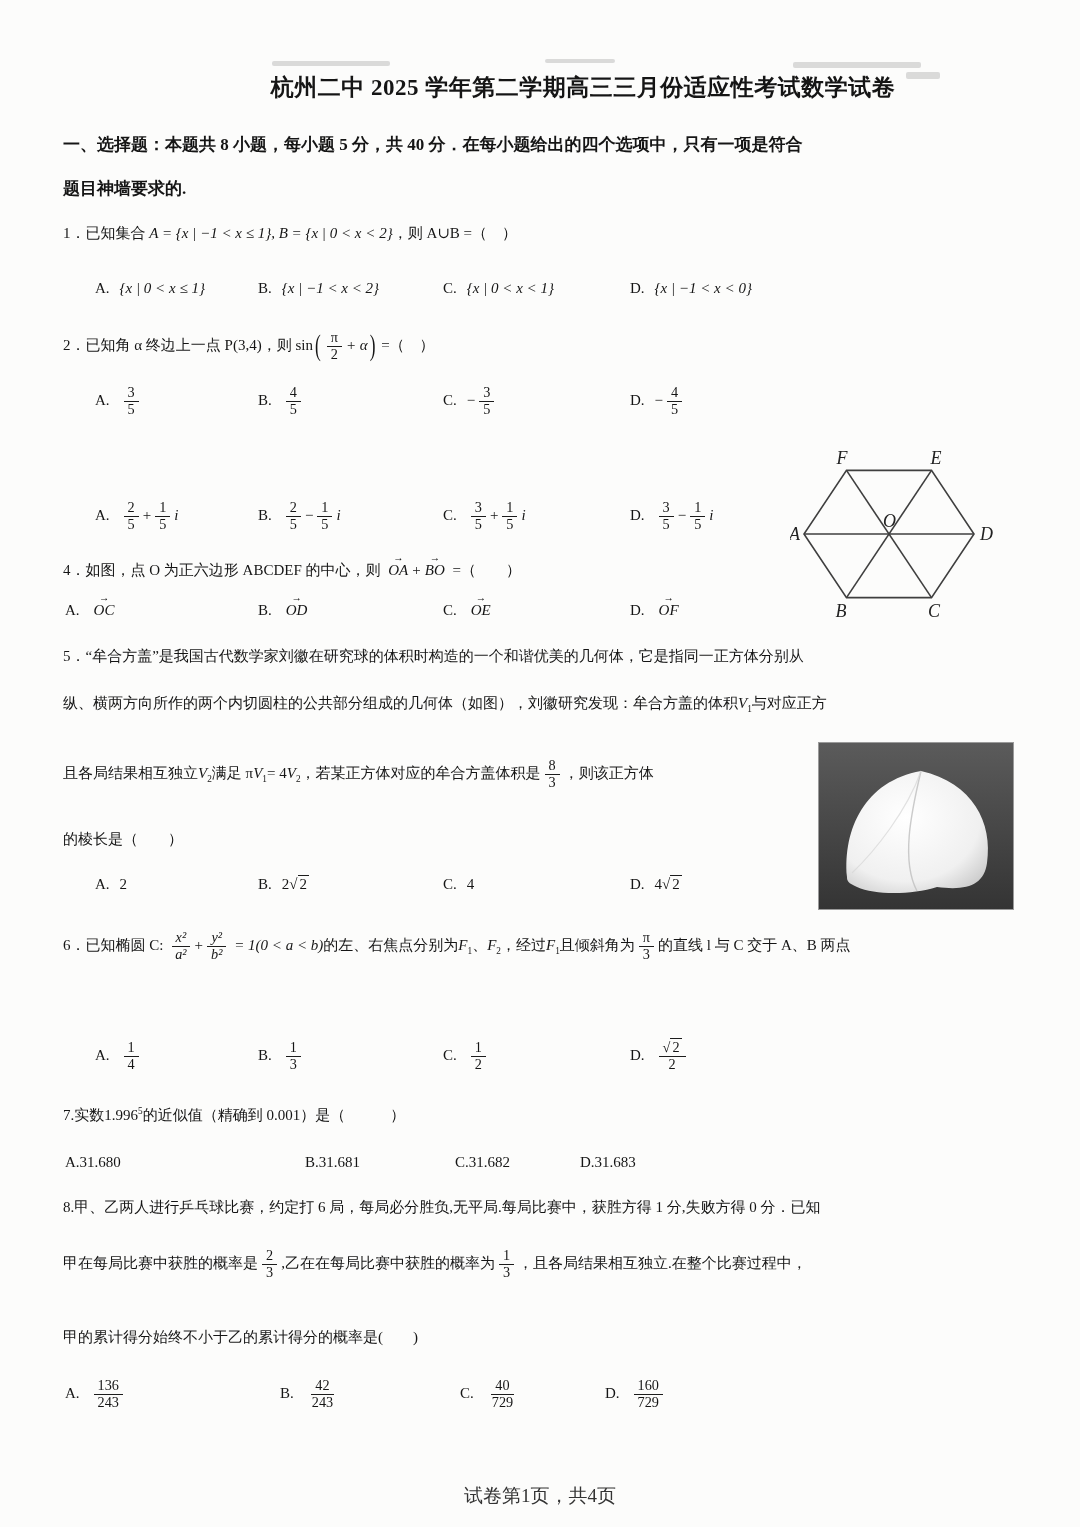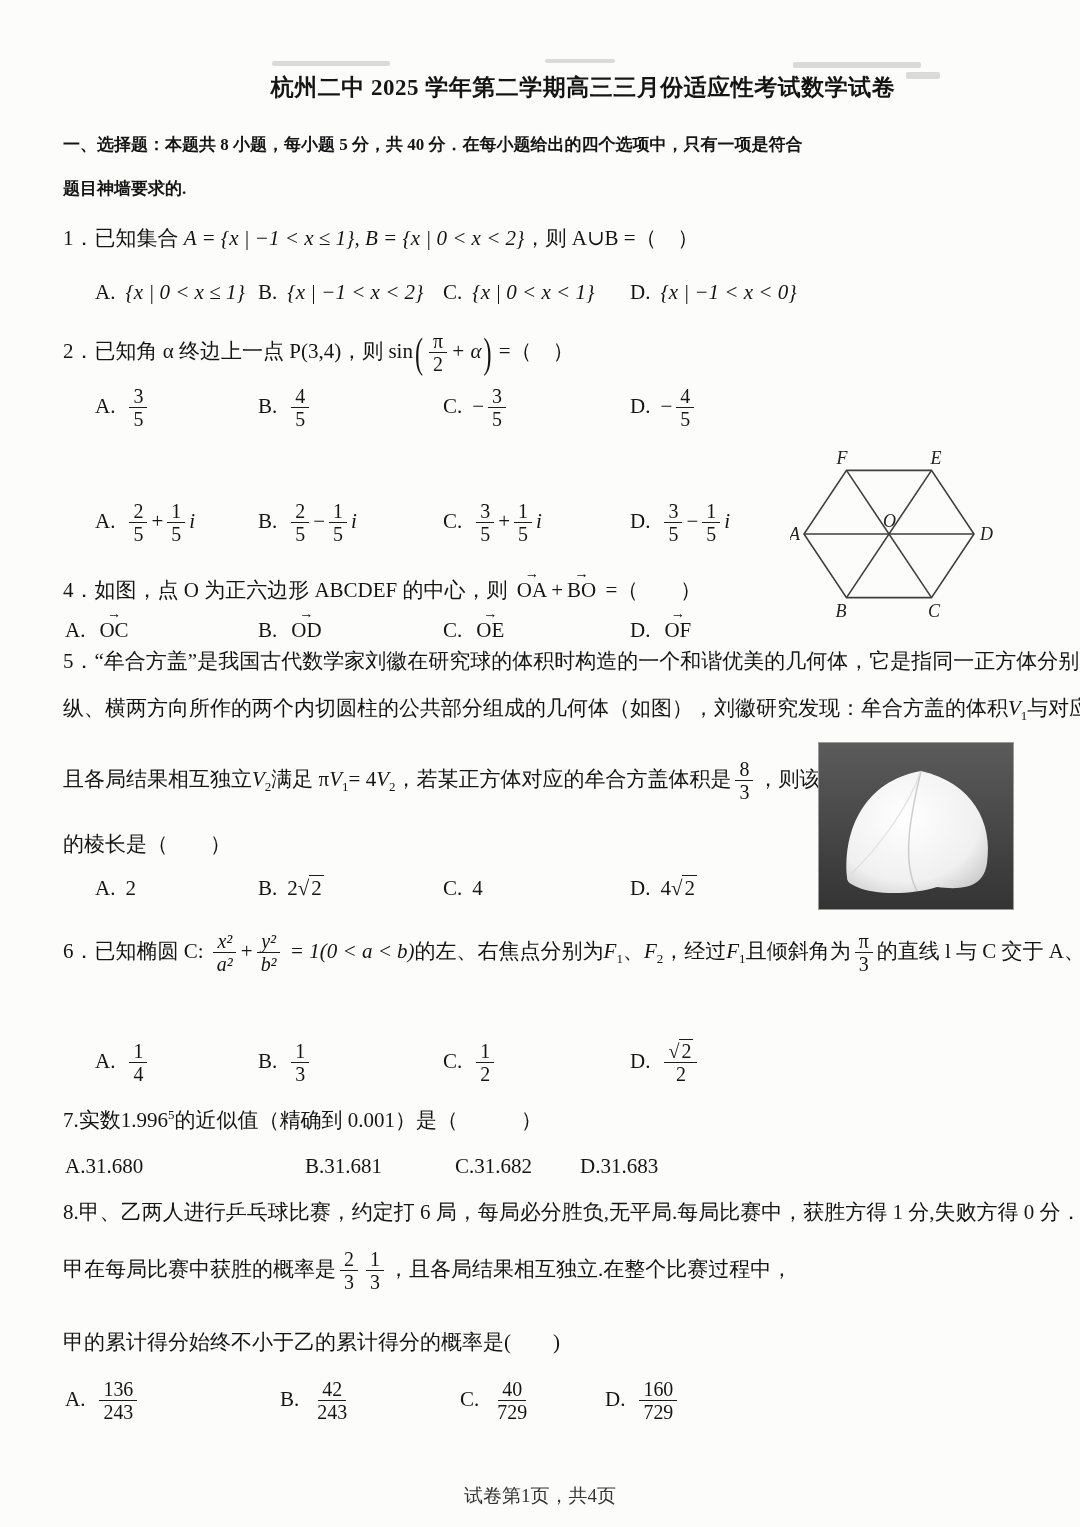--- a/index.html
+++ b/index.html
@@ -4,29 +4,29 @@
 <style>
   html,body{margin:0;padding:0;background:#e8e8e8;}
   .page{
     position:relative;width:1080px;height:1527px;margin:0 auto;
     background:#fcfcfb;color:#151515;overflow:hidden;
     font-family:"Liberation Serif","DejaVu Serif",serif;
   }
   .abs{position:absolute;white-space:nowrap;}
   .title{left:0;top:72px;width:100%;text-align:center;font-weight:700;font-size:23px;letter-spacing:.5px;padding-left:43px;}
   .sec{font-weight:700;font-size:17px;}
-  .q{font-size:21px;}
+  .q{font-size:15px;}
   .m{font-style:italic;}
   .lbl{margin-right:10px;}
   
   .frac{display:inline-flex;flex-direction:column;align-items:center;vertical-align:middle;margin:0 4px;line-height:1.12;font-size:.95em;}
   .frac .fn{display:block;padding:0 4px;border-bottom:1.6px solid #1c1c1c;}
   .frac .fd{display:block;padding:0 4px;}
   
-  .vec{position:relative;display:inline-block;margin:16px 4px;padding-top:4px;}
+  .vec{position:relative;display:inline-block;font-style:italic;margin:0 4px;padding-top:4px;}
   .vec::before{content:"→";position:absolute;top:-0.62em;left:50%;transform:translateX(-50%);font-size:.68em;font-style:normal;}
   
   .sqrt{white-space:nowrap;}
   .sqrt .rad{border-top:1.5px solid #1c1c1c;padding:0 2px;}
   
   .bp{display:inline-block;transform:scaleY(1.75);font-size:1.15em;font-weight:300;vertical-align:middle;margin:0 2px;}
   sup{font-size:.62em;}
   sub{font-size:.62em;}
   .footer{left:0;top:1483px;width:100%;text-align:center;font-size:19px;color:#333;}
   
@@ -227,21 +227,21 @@
     <span class="abs q" style="left:580px;top:1154px">D.31.683</span>
   </div>
 
   <div class="abs q" style="left:63px;top:1198px">
     <span>8.</span><span>甲、乙两人进行乒乓球比赛，约定打 6 局，每局必分胜负,无平局.每局比赛中，获胜方得 1 分,失败方得 0 分．已知</span>
   </div>
   <div class="abs q" style="left:63px;top:1248px">
     <span>甲在每局比赛中获胜的概率是</span><span class="frac">
         <span class="fn">2</span>
         <span class="fd">3</span>
-      </span><span class="frac">
+      </span><span>,乙在在每局比赛中获胜的概率为</span><span class="frac">
         <span class="fn">1</span>
         <span class="fd">3</span>
       </span><span>，且各局结果相互独立.在整个比赛过程中，</span>
   </div>
   <div class="abs q" style="left:63px;top:1328px">甲的累计得分始终不小于乙的累计得分的概率是(　　)</div>
   <div>
     <span class="abs q" style="left:65px;top:1378px"><span class="lbl">A.</span><span class="frac">
           <span class="fn">136</span>
           <span class="fd">243</span>
         </span></span>

